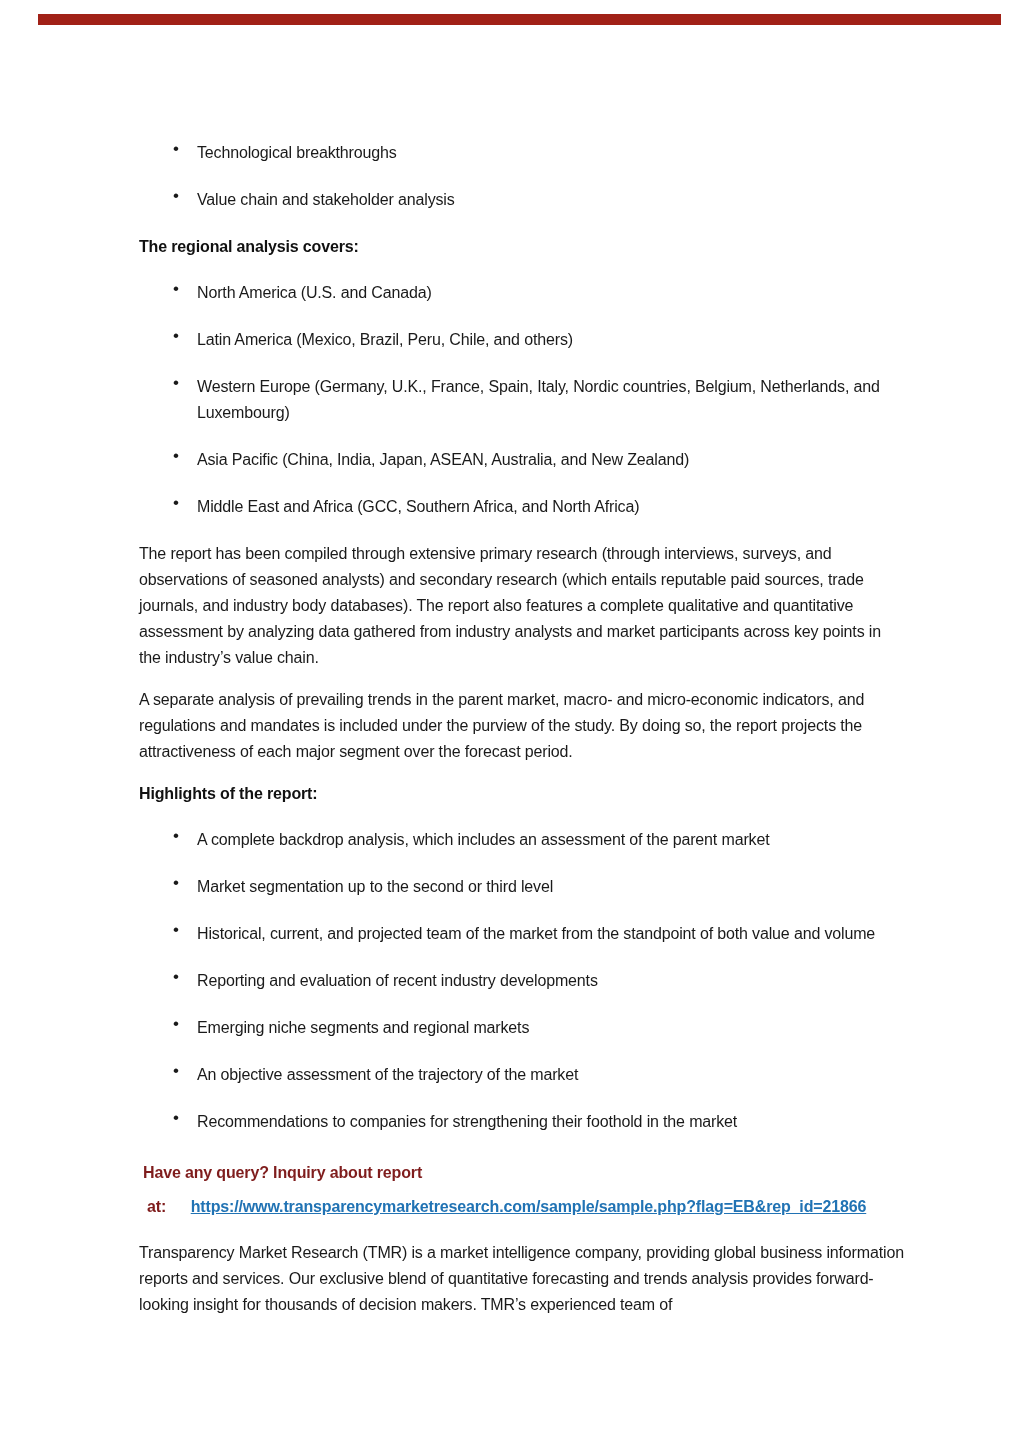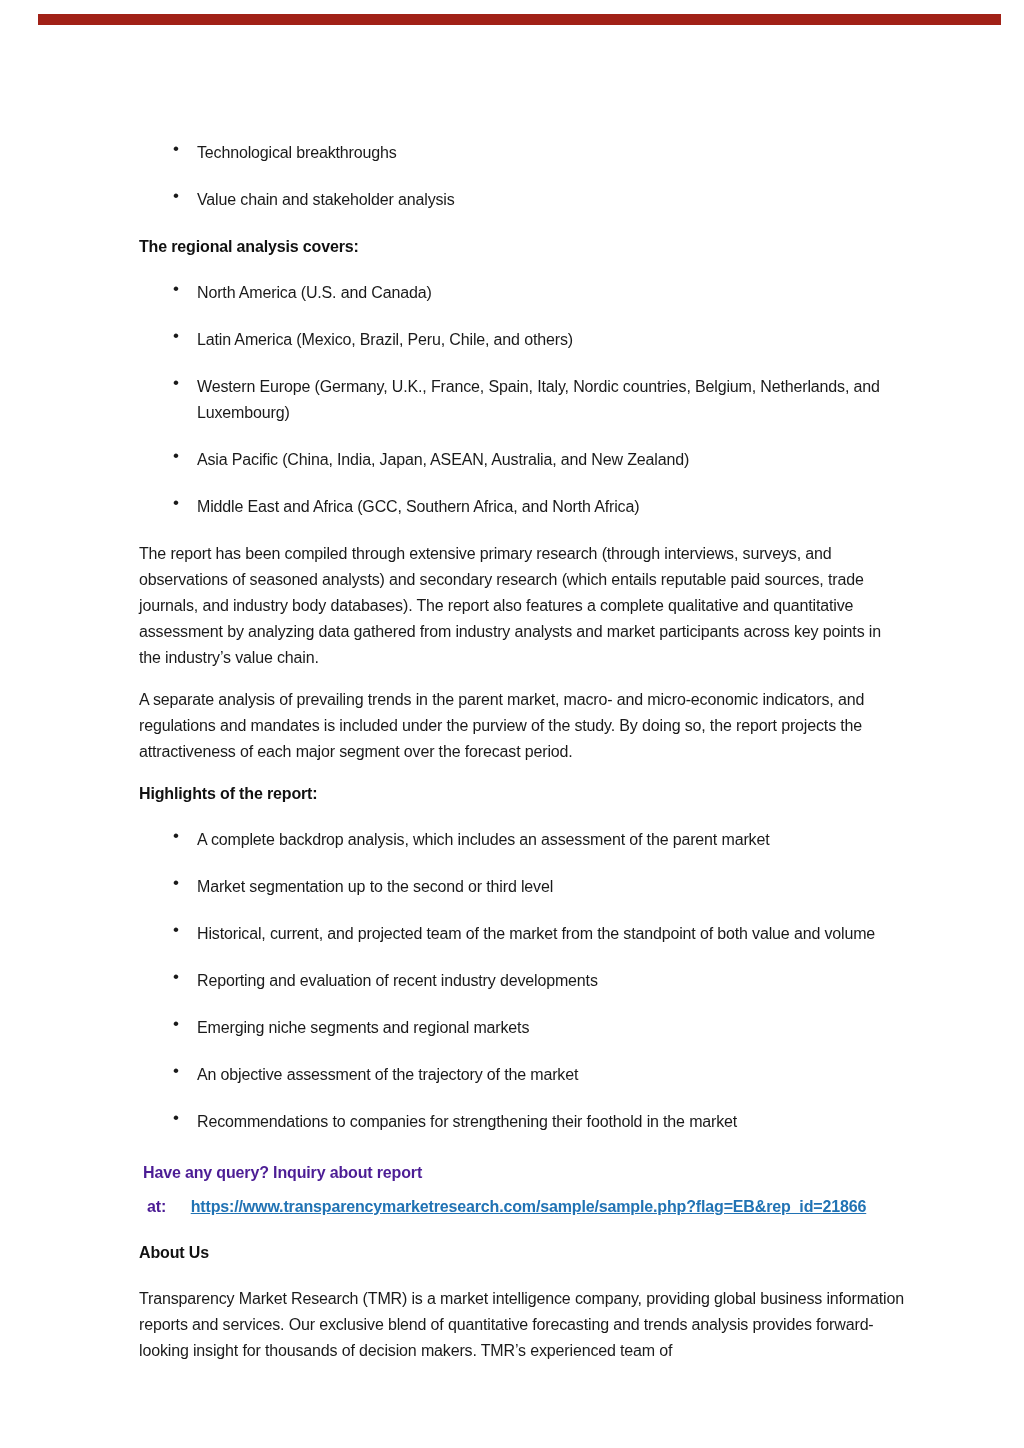--- a/index.html
+++ b/index.html
@@ -46,21 +46,21 @@
   }
   ul.doc-list li::before {
     content: "\2022";
     position: absolute;
     left: 38px;
     top: 0;
     font-size: 17px;
     color: #1a1a1a;
   }
   .query-block { margin: 0 0 8px 0; }
-  .query-block .bold-line { font-weight: bold; color: #4c1d95; }
+  .query-block .bold-line { font-weight: bold; color: #7f1d1d; }
   a.doc-link {
     font-weight: bold;
     text-decoration: underline;
     cursor: pointer;
   }
 </style>
 </head>
 <body>
 
 <div class="page">
@@ -98,18 +98,17 @@
         <li>Emerging niche segments and regional markets</li>
         <li>An objective assessment of the trajectory of the market</li>
         <li>Recommendations to companies for strengthening their foothold in the market</li>
       </ul>
 
     <div class="query-block">
       <div class="bold-line">Have any query? Inquiry about report</div>
       <div><span class="bold-line">at:</span><span>&nbsp;&nbsp;</span><a class="doc-link" style="color: rgb(33, 115, 180);">https://www.transparencymarketresearch.com/sample/sample.php?flag=EB&amp;rep_id=21866</a></div>
     </div>
 
-    <div class="heading">About Us</div>
 
     <p>Transparency Market Research (TMR) is a market intelligence company, providing global business information reports and services. Our exclusive blend of quantitative forecasting and trends analysis provides forward-looking insight for thousands of decision makers. TMR’s experienced team of</p>
 
   </div>
 </div>
 
 </body></html>

